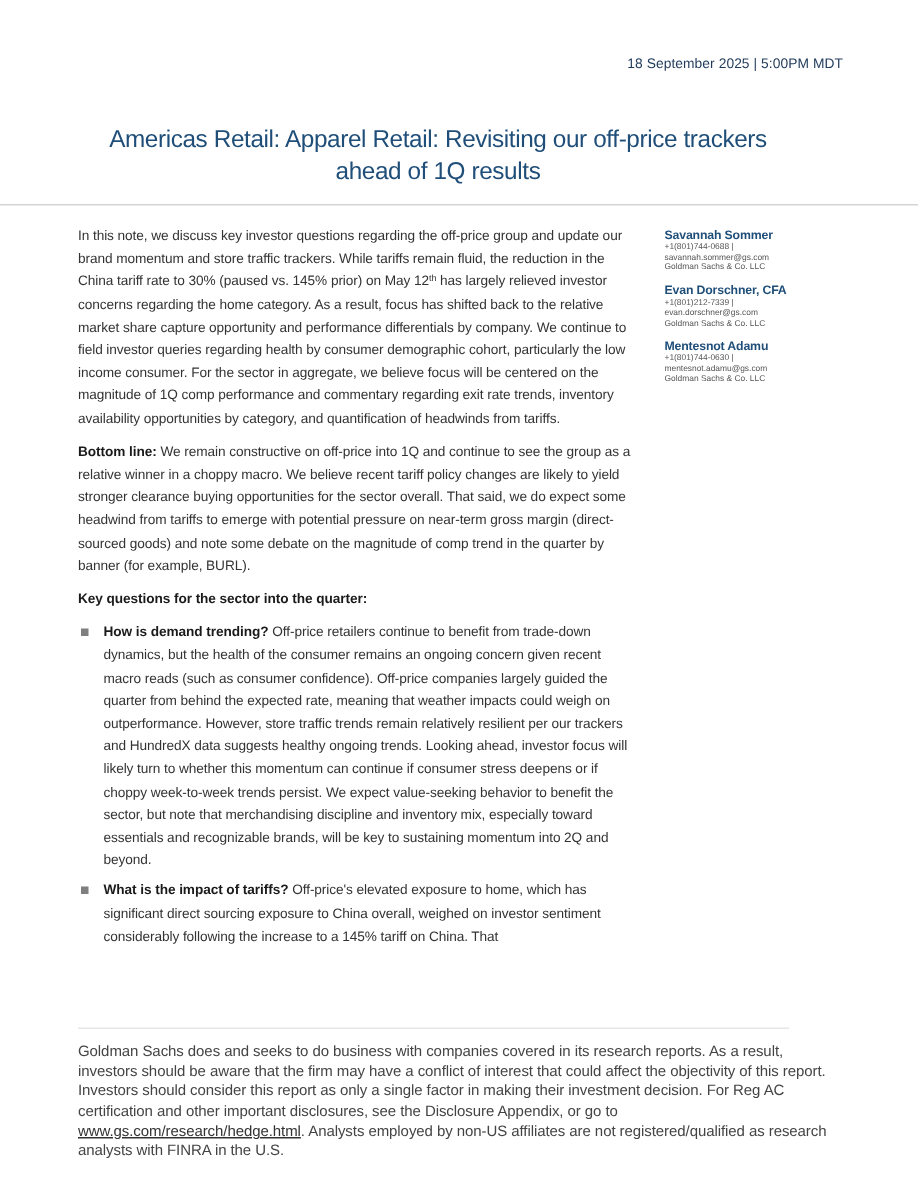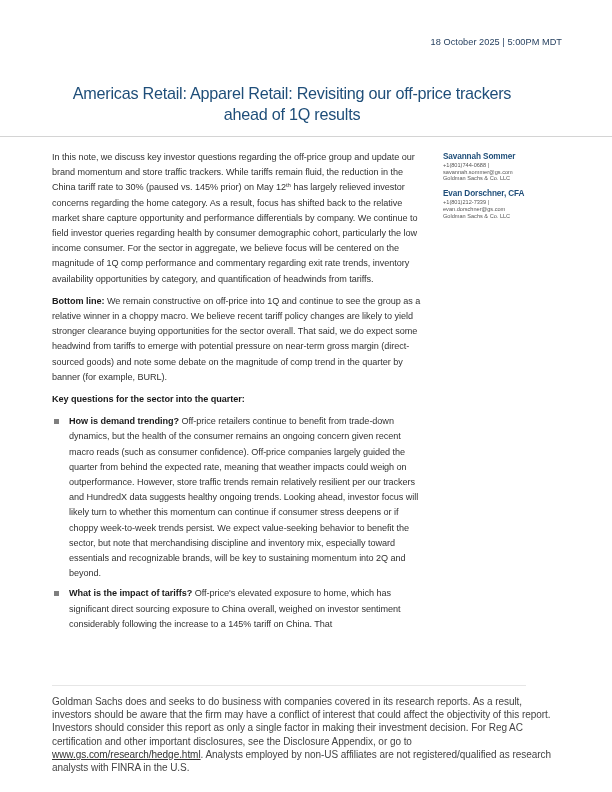--- a/index.html
+++ b/index.html
@@ -19,21 +19,21 @@
     .author { margin-bottom: 7px; }
     .author .name { font-size: 8.2px; line-height: 10px; color: #1f4e79; font-weight: bold; letter-spacing: -0.1px; }
     .author .line { font-size: 5.6px; line-height: 6.7px; color: #555555; }
     .footer-rule { position: absolute; top: 685px; left: 52px; width: 474px; height: 1px; background: #e6e6e6; }
     .disclaimer { position: absolute; top: 695px; left: 52px; width: 510px; font-size: 10px; line-height: 13.2px; color: #444444; letter-spacing: -0.05px; }
     .disclaimer a { color: #333333; text-decoration: underline; }
   </style>
 </head>
 <body>
 
-<div class="dateline">18 October 2025 | 5:00PM MDT</div>
+<div class="dateline">18 September 2025 | 5:00PM MDT</div>
 
 <h1 class="title">Americas Retail: Apparel Retail: Revisiting our off-price trackers ahead of 1Q results</h1>
 <div class="title-rule"></div>
 
 <div class="main">
   <p><span>In this note, we discuss key investor questions regarding the off-price group and update our brand momentum and store traffic trackers. While tariffs remain fluid, the reduction in the China tariff rate to 30% (paused vs. 145% prior) on May 12</span><sup>th</sup><span> has largely relieved investor concerns regarding the home category. As a result, focus has shifted back to the relative market share capture opportunity and performance differentials by company. We continue to field investor queries regarding health by consumer demographic cohort, particularly the low income consumer. For the sector in aggregate, we believe focus will be centered on the magnitude of 1Q comp performance and commentary regarding exit rate trends, inventory availability opportunities by category, and quantification of headwinds from tariffs.</span></p>
 
   <p><b>Bottom line:</b><span> We remain constructive on off-price into 1Q and continue to see the group as a relative winner in a choppy macro. We believe recent tariff policy changes are likely to yield stronger clearance buying opportunities for the sector overall. That said, we do expect some headwind from tariffs to emerge with potential pressure on near-term gross margin (direct-sourced goods) and note some debate on the magnitude of comp trend in the quarter by banner (for example, BURL).</span></p>
 
   <p class="section-head">Key questions for the sector into the quarter:</p>
@@ -56,17 +56,23 @@
     <div class="line">+1(801)744-0688 |</div>
     <div class="line">savannah.sommer@gs.com</div>
     <div class="line">Goldman Sachs &amp; Co. LLC</div>
   </div>
   <div class="author">
     <div class="name">Evan Dorschner, CFA</div>
     <div class="line">+1(801)212-7339 |</div>
     <div class="line">evan.dorschner@gs.com</div>
     <div class="line">Goldman Sachs &amp; Co. LLC</div>
   </div>
+  <div class="author">
+    <div class="name">Mentesnot Adamu</div>
+    <div class="line">+1(801)744-0630 |</div>
+    <div class="line">mentesnot.adamu@gs.com</div>
+    <div class="line">Goldman Sachs &amp; Co. LLC</div>
+  </div>
 </div>
 
 <div class="footer-rule"></div>
 
 <div class="disclaimer"><span>Goldman Sachs does and seeks to do business with companies covered in its research reports. As a result, investors should be aware that the firm may have a conflict of interest that could affect the objectivity of this report. Investors should consider this report as only a single factor in making their investment decision. For Reg AC certification and other important disclosures, see the Disclosure Appendix, or go to </span><a>www.gs.com/research/hedge.html</a><span>. Analysts employed by non-US affiliates are not registered/qualified as research analysts with FINRA in the U.S.</span></div>
 
 </body></html>

